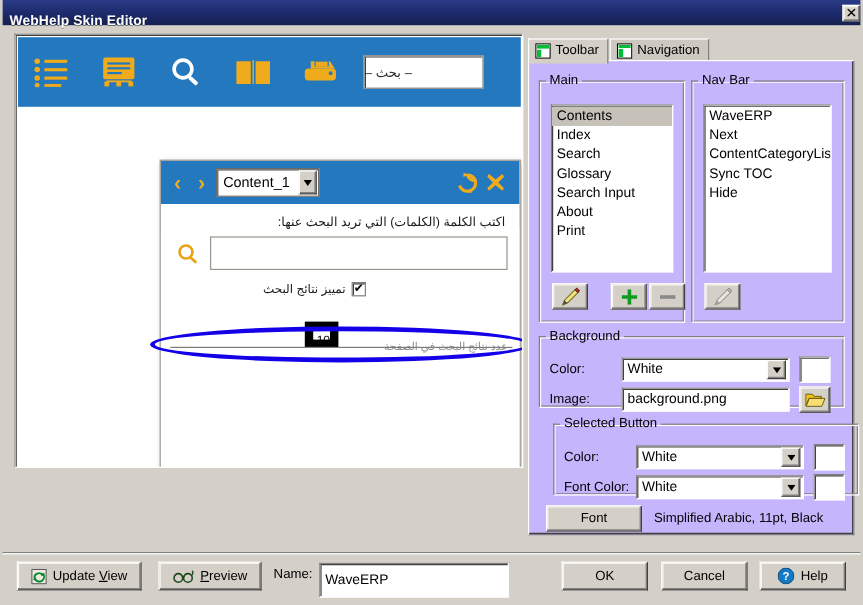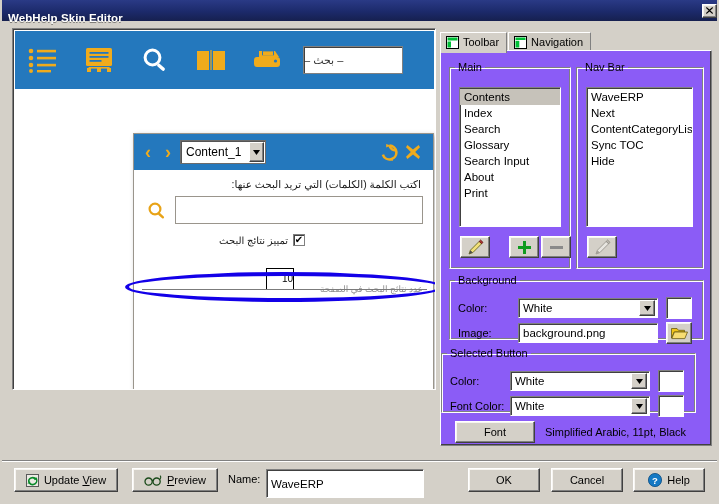--- a/index.html
+++ b/index.html
@@ -167,22 +167,22 @@
 
   .rank-row {
     position:absolute; left:0; top:108px; width:301px; height:22px;
     display:flex; align-items:center; direction:rtl;
   }
   .rank-txt {
     font-size:9px; color:#8e8e8e; margin-right:12px; white-space:nowrap;
     filter:blur(.35px);
   }
   .rank-num {
-    position:absolute; left:132px; top:-10px; width:28px; height:22px;
-    background:#fff; border:1px solid #000000;
+    position:absolute; left:120px; top:-10px; width:28px; height:22px;
+    background:#fff; border:7px solid #000000;
     font-size:10px; color:#000; padding-left:2px; line-height:20px;
   }
   .hr-line { position:absolute; left:8px; top:119px; width:285px; height:1px; background:#7b7b7b; }
 
   
   .annot {
     position:absolute; left:112px; top:243px; width:318px; height:30px;
     border:4px solid #1300e8; border-radius:50%/50%;
     pointer-events:none;
   }
@@ -192,21 +192,21 @@
   .tab {
     height:19px; padding:0 7px 0 5px; display:flex; align-items:center; gap:4px;
     background:#d4d0c8; font-size:11px; color:#000; cursor:default;
     border:1px solid #fff; border-bottom:none; border-right-color:#808080;
     position:relative;
   }
   .tab.active { height:21px; margin-bottom:-2px; z-index:3; padding-bottom:2px; }
   .tab.inactive { background:#cdc9c1; margin-left:1px; }
   .tabbody {
     position:absolute; left:438px; top:50px; width:272px; height:396px;
-    background:#8b5cf6;
+    background:#c4b5fd;
     border:1px solid #fff; border-right-color:#808080; border-bottom-color:#808080;
     box-shadow:inset -1px -1px 0 #404040;
   }
 
   fieldset.gb {
     position:absolute; margin:0; padding:0;
     border:1px solid #fff; border-top-color:#808080; border-left-color:#808080;
     box-shadow:inset 1px 1px 0 #fff, inset -1px -1px 0 #808080;
     background:transparent;
   }
@@ -497,21 +497,21 @@
       <span class="flabel" style="left:8px; top:41px;">Image:</span>
       <div class="ftext" style="left:68px; top:37px; width:140px;">background.png</div>
       <div class="browse" style="left:216px; top:36px;">
         <svg width="17" height="14" viewBox="0 0 17 14">
           <path d="M0.5 2.5 H6 L7.5 4.3 H13.5 V6 H3.2 L0.5 12 Z" fill="#f0c419" stroke="#6a5a10" stroke-width="0.8"></path>
           <path d="M3.4 6 H16.5 L13.8 12.6 H0.8 Z" fill="#f7dd72" stroke="#6a5a10" stroke-width="0.8"></path>
         </svg>
       </div>
     </fieldset>
 
-    <fieldset class="gb" style="left:0; top:296px; width:255px; height:66px;">
+    <fieldset class="gb" style="left:20px; top:296px; width:255px; height:66px;">
       <legend>Selected Button</legend>
       <span class="flabel" style="left:8px; top:16px;">Color:</span>
       <div class="fcombo" style="left:68px; top:12px; width:140px;">
         <span class="v">White</span>
         <span class="arrow">
           <svg width="7" height="5" viewBox="0 0 7 5">
               <path d="M0 0 H7 L3.5 5 Z" fill="#000"></path>
             </svg>
         </span>
       </div>

